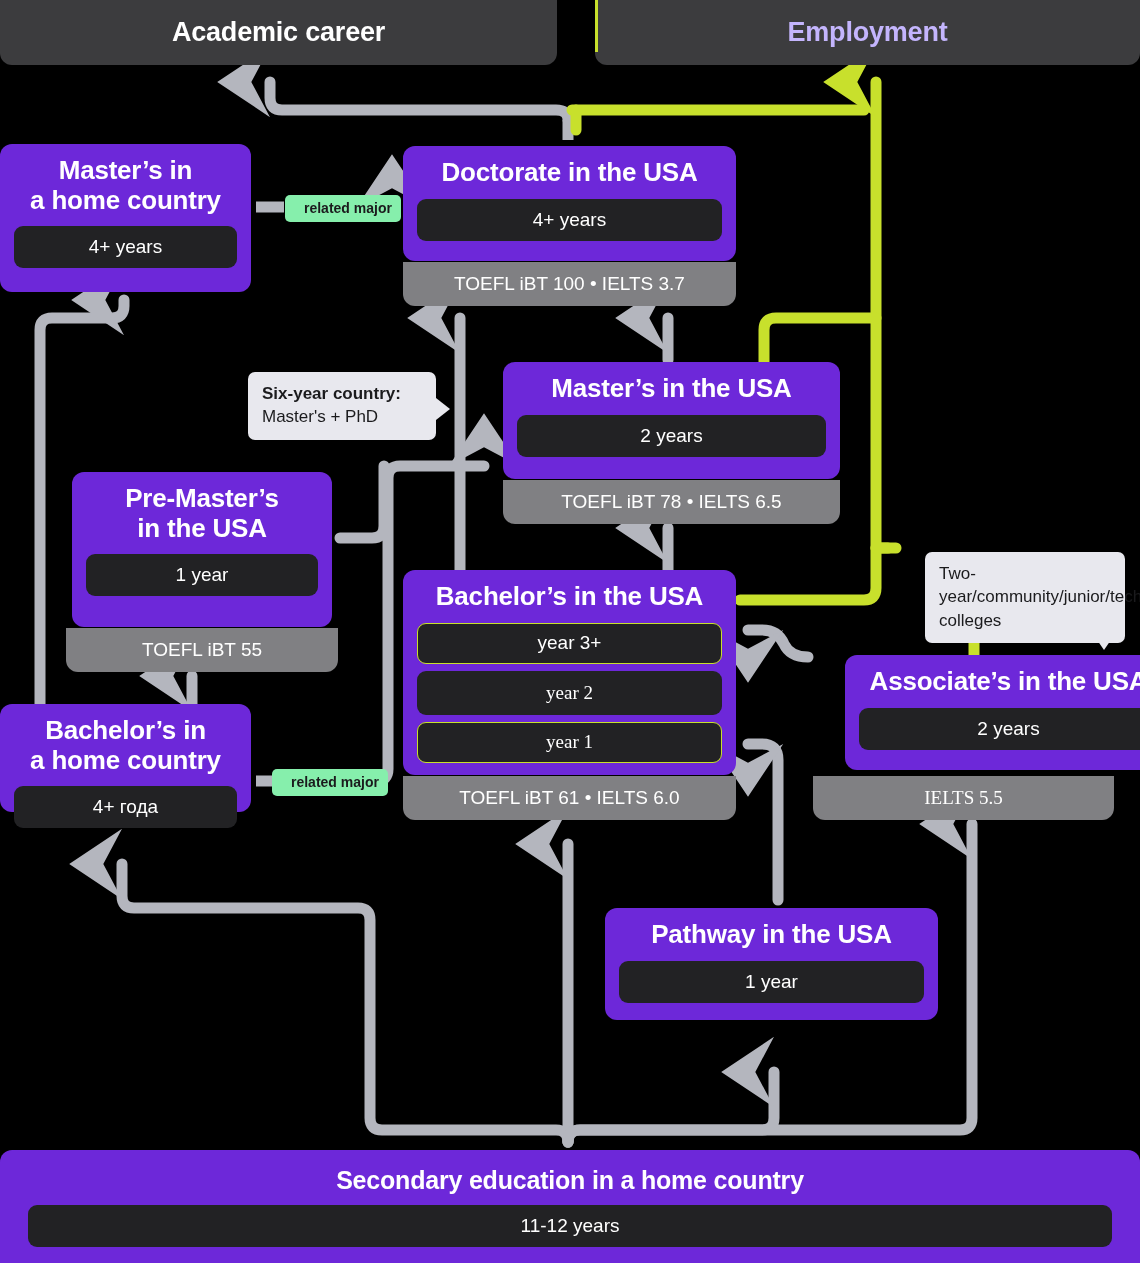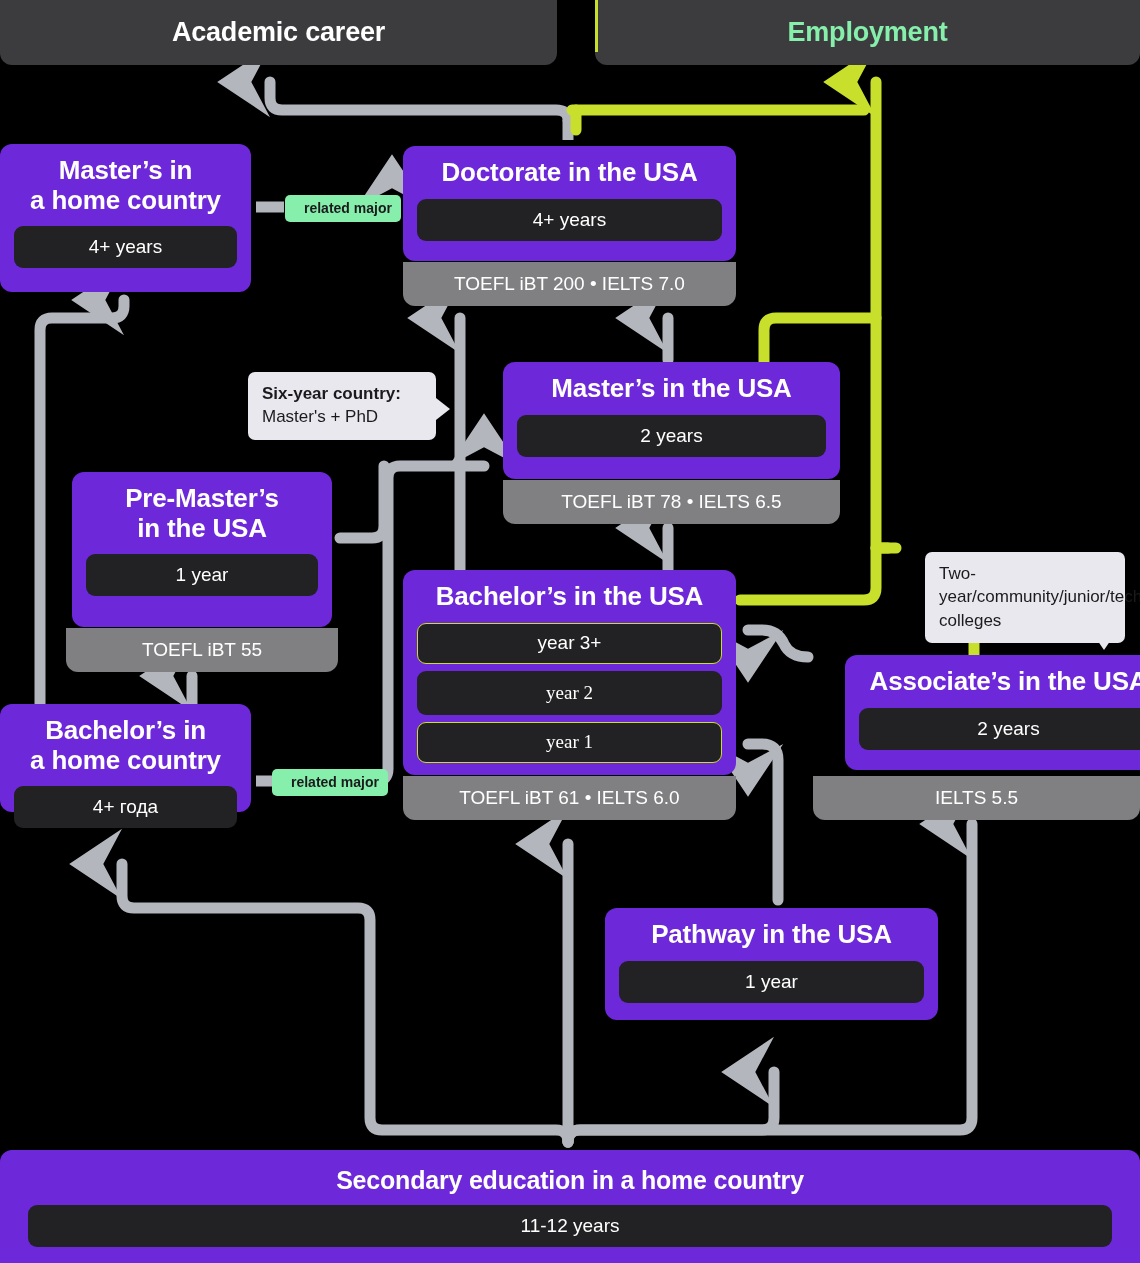--- a/index.html
+++ b/index.html
@@ -74,21 +74,21 @@
     background:#3c3c3e;
     border-radius:0 0 12px 12px;
     display:flex;
     align-items:center;
     justify-content:center;
     font-weight:bold;
     font-size:27px;
     color:#ffffff;
     letter-spacing:-0.2px;
   }
-  .banner.accent{color:#86efac;}
+  .banner.accent{color:#c4b5fd;}
   .banner-accent-bar{
     position:absolute;
     z-index:4;
     width:3px;
     background:#c8e02c;
   }
 
   
   .callout{
     position:absolute;
@@ -217,21 +217,21 @@
 a home country</div>
     <div class="pill">4+ years</div>
   </div>
 
   <div class="edge-label" style="left:285px;top:195px;">related major</div>
 
   <div class="card" style="left:403px;top:146px;width:333px;height:115px;">
     <div class="card-title">Doctorate in the USA</div>
     <div class="pill">4+ years</div>
   </div>
-  <div class="req" style="left:403px;top:262px;width:333px;">TOEFL iBT 200 • IELTS 7.0</div>
+  <div class="req" style="left:403px;top:262px;width:333px;">TOEFL iBT 100 • IELTS 3.7</div>
 
   <div class="callout" style="left:248px;top:372px;width:188px;">
     <div class="l1">Six-year country:</div>
     <div class="l2">Master's + PhD</div>
   </div>
   <div class="callout-tail tail-right" style="left:436px;top:398px;"></div>
 
   <div class="card" style="left:503px;top:362px;width:337px;height:117px;">
     <div class="card-title">Master’s in the USA</div>
     <div class="pill">2 years</div>
@@ -263,21 +263,21 @@
 
   <div class="callout" style="left:925px;top:552px;width:200px;">
     <span>Two-year/community/junior/technical/city colleges</span>
   </div>
   <div class="callout-tail tail-down" style="left:1093px;top:634px;"></div>
 
   <div class="card" style="left:813px;top:655px;width:327px;height:115px;margin-left:32px;">
     <div class="card-title">Associate’s in the USA</div>
     <div class="pill">2 years</div>
   </div>
-  <div class="req" style="left:813px;top:776px;width:327px;">IELTS 5.5</div>
+  <div class="req" style="left:813px;top:776px;width:301px;font-family:Liberation Serif, serif;">IELTS 5.5</div>
 
   <div class="card" style="left:605px;top:908px;width:333px;height:112px;">
     <div class="card-title">Pathway in the USA</div>
     <div class="pill">1 year</div>
   </div>
 
   <div class="card" style="left:0;top:1150px;width:1140px;height:113px;border-radius:12px 12px 0 0;padding-top:16px;">
     <div class="card-title" style="font-size:25px;">Secondary education in a home country</div>
     <div class="pill" style="margin:10px 14px 0 14px;">11-12 years</div>
   </div>

